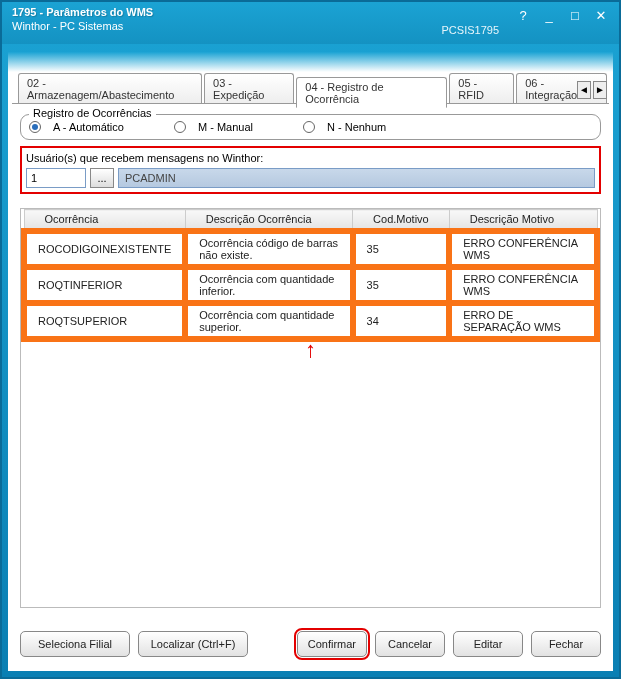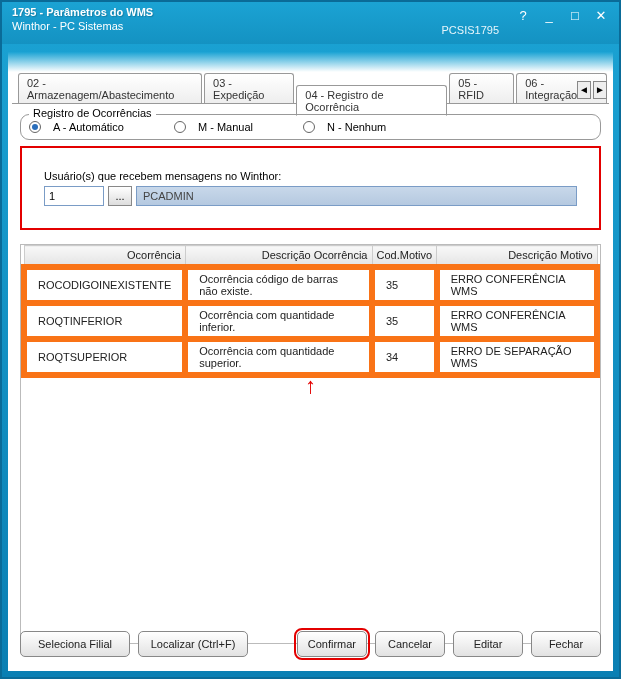--- a/index.html
+++ b/index.html
@@ -35,47 +35,47 @@
     background: #fff;
   }
   .tabs-row { display: flex; align-items: flex-end; height: 26px; border-bottom: 1px solid #999; position: relative; padding-left: 6px; }
   .tab {
     font-size: 11px; padding: 3px 8px 2px 8px;
     border: 1px solid #999; border-bottom: none;
     background: linear-gradient(to bottom, #fff, #eee);
     margin-right: 2px; color: #333; cursor: pointer;
     border-radius: 3px 3px 0 0;
   }
-  .tab.active { background: #fff; position: relative; top: 13px; font-weight: normal; border-bottom: 1px solid #fff; }
+  .tab.active { background: #fff; position: relative; top: 5px; font-weight: normal; border-bottom: 1px solid #fff; }
   .tab-scroll { position: absolute; right: 2px; top: 3px; display: flex; gap: 2px; }
   .tab-scroll-btn { width: 14px; height: 18px; border: 1px solid #888; background: #eee; font-size: 10px; text-align: center; line-height: 16px; cursor: pointer; }
   .panel { position: absolute; left: 8px; right: 8px; top: 30px; bottom: 44px; }
   .group {
     border: 1px solid #999; border-radius: 9px;
     padding: 6px 8px; font-size: 11px; position: relative; margin-top: 6px;
   }
   .group-label { position: absolute; top: -8px; left: 8px; background: #fff; padding: 0 4px; font-size: 11px; }
   .radio-row { display: flex; gap: 50px; align-items: center; }
   .radio-opt { display: flex; align-items: center; gap: 12px; }
   .radio { width: 12px; height: 12px; border-radius: 50%; border: 1px solid #666; display: inline-flex; align-items: center; justify-content: center; }
   .radio.selected::after { content:""; width:6px; height:6px; border-radius:50%; background:#2a6ebb; }
-  .highlight-box { border: 2px solid #e30000; padding: 22px; margin-top: 6px; }
+  .highlight-box { border: 2px solid #e30000; padding: 4px; margin-top: 6px; }
   .field-label { font-size: 11px; margin-bottom: 4px; }
   .field-row { display: flex; gap: 4px; align-items: center; }
   .input-code {
     width: 60px; height: 20px; border: 1px solid #7a9cc6; font-size: 11px; padding: 2px 4px; background:#fff;
   }
   .lookup-btn { width: 24px; height: 20px; border: 1px solid #888; background: linear-gradient(#fff,#ddd); font-size: 11px; cursor:pointer; text-align:center; line-height:18px; }
   .input-name {
     flex: 1; height: 20px; border: 1px solid #7a9cc6; font-size: 11px; padding: 2px 6px;
     background: linear-gradient(to bottom, #c8d8ea, #b5c9e0); color:#444;
   }
   .table-wrap { border: 1px solid #bbb; margin-top: 14px; height: 400px; overflow: hidden; background:#fff; }
   table { border-collapse: collapse; width: 100%; font-size: 11px; }
-  th { background: linear-gradient(to bottom, #f8f8f8, #e5e5e5); border: 1px solid #ccc; text-align: right; padding: 3px 4px; font-weight: normal; color:#222; }
+  th { background: linear-gradient(to bottom, #f8f8f8, #e5e5e5); border: 1px solid #ccc; text-align: left; padding: 3px 20px; font-weight: normal; color:#222; }
   td { border: 6px solid #f97316; padding: 3px 11px; color:#222; }
   .arrow-up {
     position: absolute; left: 50%; top: 128px; transform: translateX(-50%);
     color: #e30000; font-size: 22px; font-weight: bold;
   }
   .button-bar {
     position: absolute; left: 8px; right: 8px; bottom: 8px; height: 30px;
     display: flex; gap: 8px; align-items: center;
   }
   .spacer { flex: 1; }

